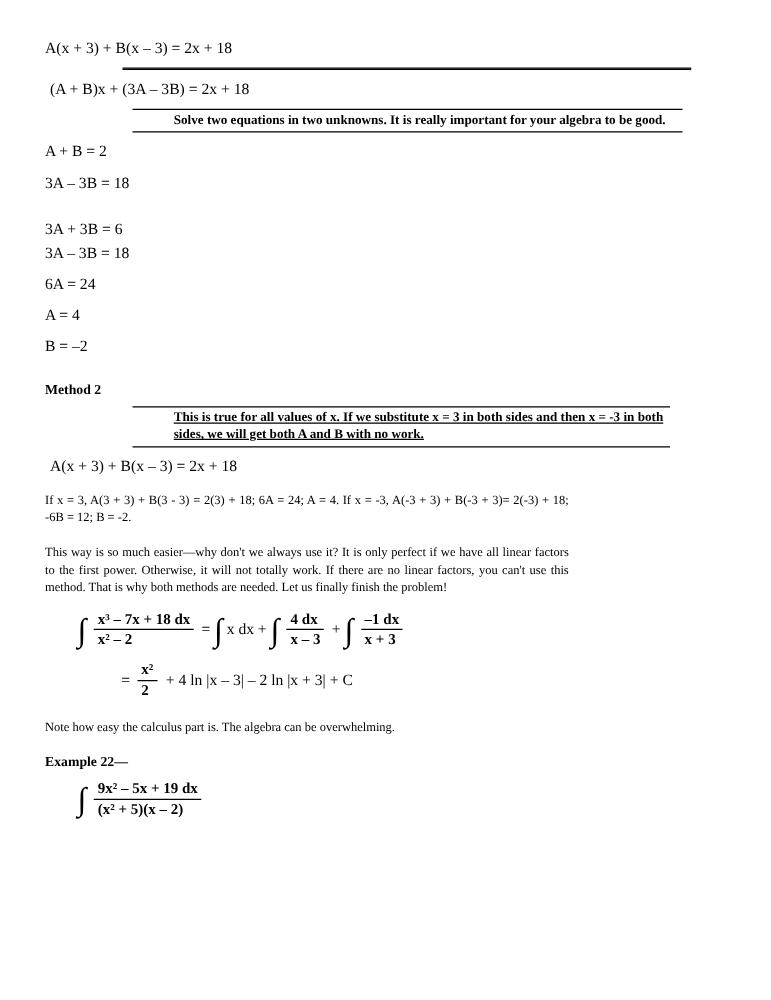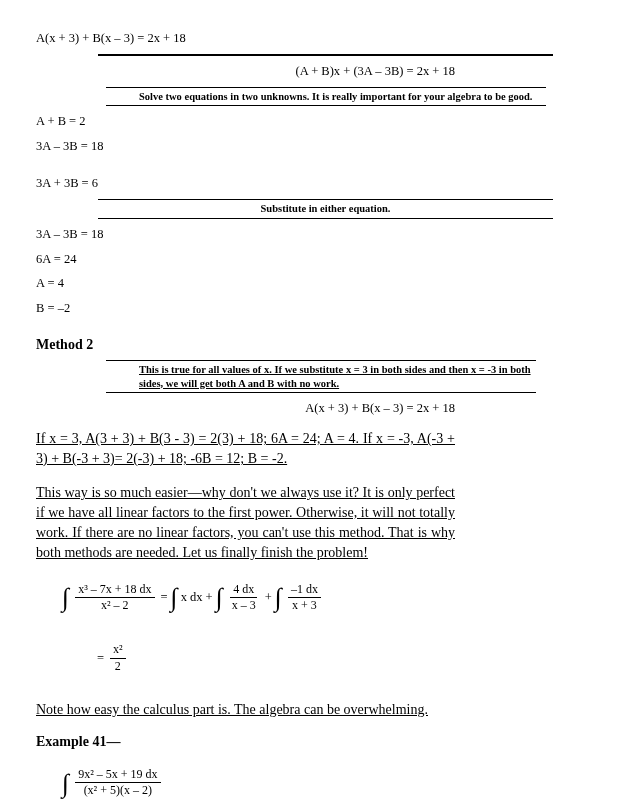--- a/index.html
+++ b/index.html
@@ -22,21 +22,21 @@
     height: 800px;
     box-sizing: border-box;
     padding: 30px 38px 30px 36px;
   }
   .eq {
     font-size: 12.5px;
     line-height: 1.35;
     margin: 0 0 2px 0;
     white-space: nowrap;
   }
-  .eq.indent1 { padding-left: 4px; text-align: right; }
+  .eq.indent1 { padding-left: 4px; }
   .spacer-6 { height: 6px; }
   .spacer-10 { height: 10px; }
   .spacer-14 { height: 14px; }
   .spacer-18 { height: 18px; }
 
   
   .callout {
     margin: 7px 0 7px 0;
     box-sizing: border-box;
   }
@@ -54,29 +54,28 @@
   }
   .callout.left .ctext { text-align: left; margin-left: 31px; }
 
   .callout.c1 { margin-left: 62px; width: 455px; }
   .callout.c2 { margin-left: 70px; width: 440px; }
   .callout.c3 { margin-left: 62px; width: 455px; }
   .callout.c4 { margin-left: 70px; width: 430px; text-decoration: underline; }
 
   .heading {
     font-weight: bold;
-    font-size: 14px;
+    font-size: 11px;
     margin: 0 0 2px 0;
   }
   p.body {
-    font-size: 14px;
+    font-size: 10px;
     line-height: 1.42;
     margin: 0 0 8px 0;
     text-align: justify;
-    text-decoration: underline;
   }
 
   
   .mathline {
     font-size: 12.5px;
     margin: 6px 0 4px 0;
     display: flex;
     align-items: center;
     white-space: nowrap;
   }
@@ -86,25 +85,25 @@
     font-size: 26px;
     line-height: 0.8;
     font-family: "Liberation Serif", serif;
     padding: 0 3px 0 0;
     position: relative;
     top: 1px;
   }
   .frac {
     display: inline-flex;
     flex-direction: column;
-    align-items: center;
     vertical-align: middle;
-    margin: 12px 3px;
+    margin: 2px 3px;
     font-size: 12px;
     line-height: 1.15;
+    font-weight: bold;
   }
   .frac .num {
     padding: 0 3px 1px 3px;
     border-bottom: 1px solid #000;
   }
   .frac .den {
     padding: 1px 3px 0 3px;
   }
   .op { padding: 0 3px; }
 </style>
@@ -127,25 +126,20 @@
     <div class="ctext">Solve two equations in two unknowns. It is really important for your algebra to be good.</div>
     <div class="rule"></div>
   </div>
 
   <div class="eq">A + B = 2</div>
   <div class="spacer-6"></div>
   <div class="eq">3A – 3B = 18</div>
   <div class="spacer-18"></div>
   <div class="eq">3A + 3B = 6</div>
 
-  <div class="callout c3">
-    <div class="rule"></div>
-    <div class="ctext">Substitute in either equation.</div>
-    <div class="rule"></div>
-  </div>
 
   <div class="eq">3A – 3B = 18</div>
   <div class="spacer-6"></div>
   <div class="eq">6A = 24</div>
   <div class="spacer-6"></div>
   <div class="eq">A = 4</div>
   <div class="spacer-6"></div>
   <div class="eq">B = –2</div>
 
   <div class="spacer-18"></div>
@@ -187,27 +181,28 @@
       <span class="den">x + 3</span>
     </span>
   </div>
 
   <div class="mathline ind2">
     <span class="op">=</span>
     <span class="frac">
       <span class="num">x²</span>
       <span class="den">2</span>
     </span>
+    <span style="padding-left:4px;">+ 4 ln |x – 3| – 2 ln |x + 3| + C</span>
   </div>
 
   <div class="spacer-10"></div>
   <p class="body">Note how easy the calculus part is. The algebra can be overwhelming.</p>
 
   <div class="spacer-6"></div>
-  <div class="heading">Example 41—</div>
+  <div class="heading">Example 22—</div>
 
   <div class="mathline ind">
     <span class="intsym">∫</span>
     <span class="frac">
       <span class="num">9x² – 5x + 19 dx</span>
       <span class="den">(x² + 5)(x – 2)</span>
     </span>
   </div>
 
   <div class="spacer-14"></div>

